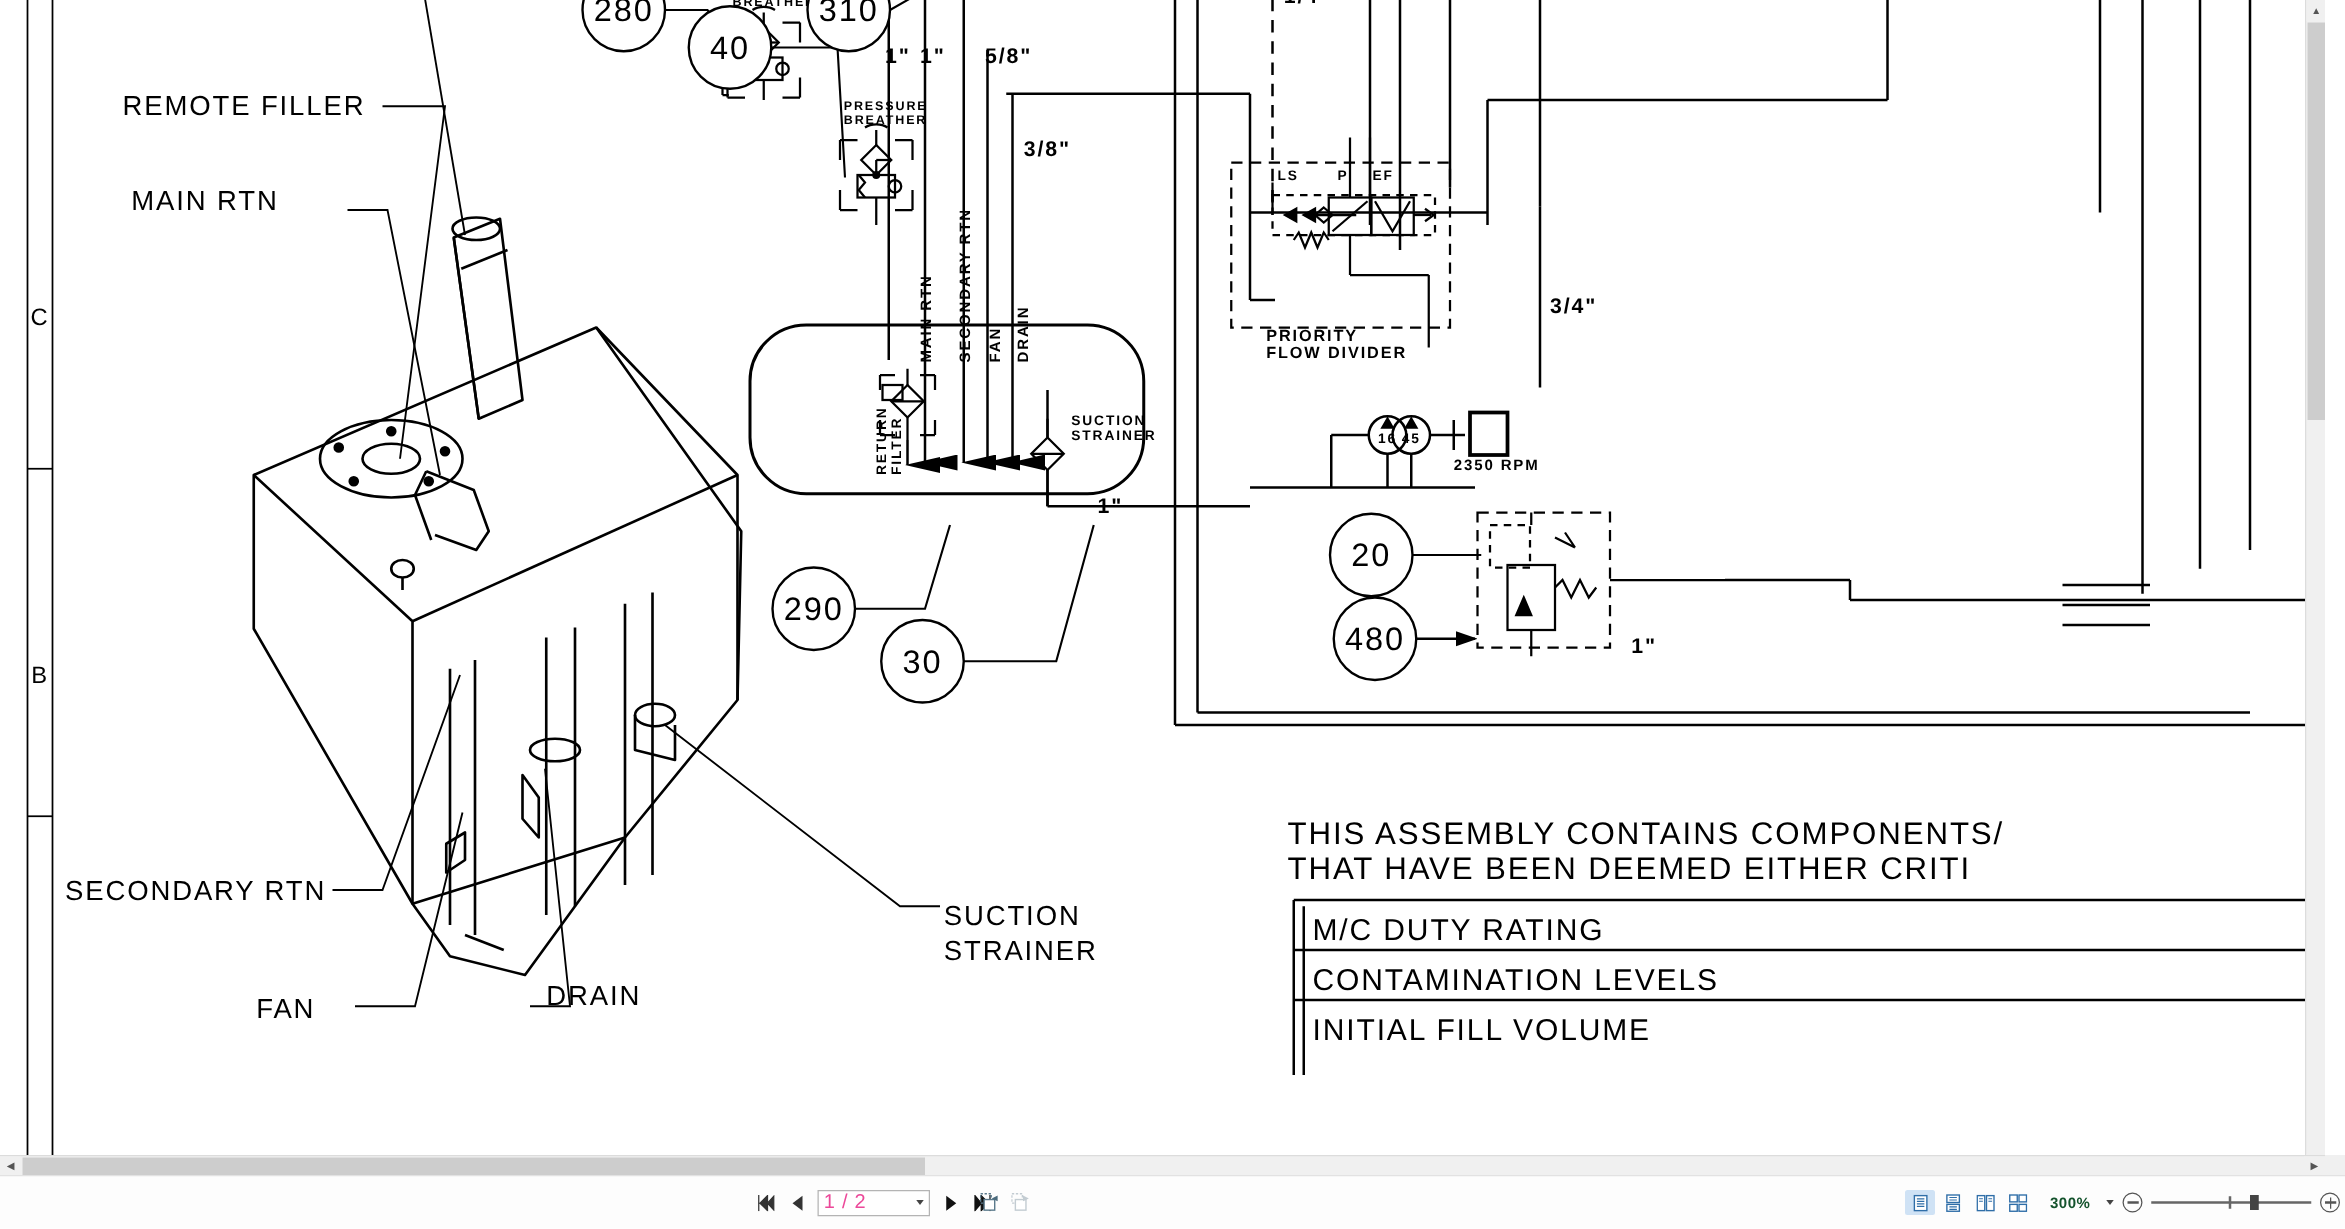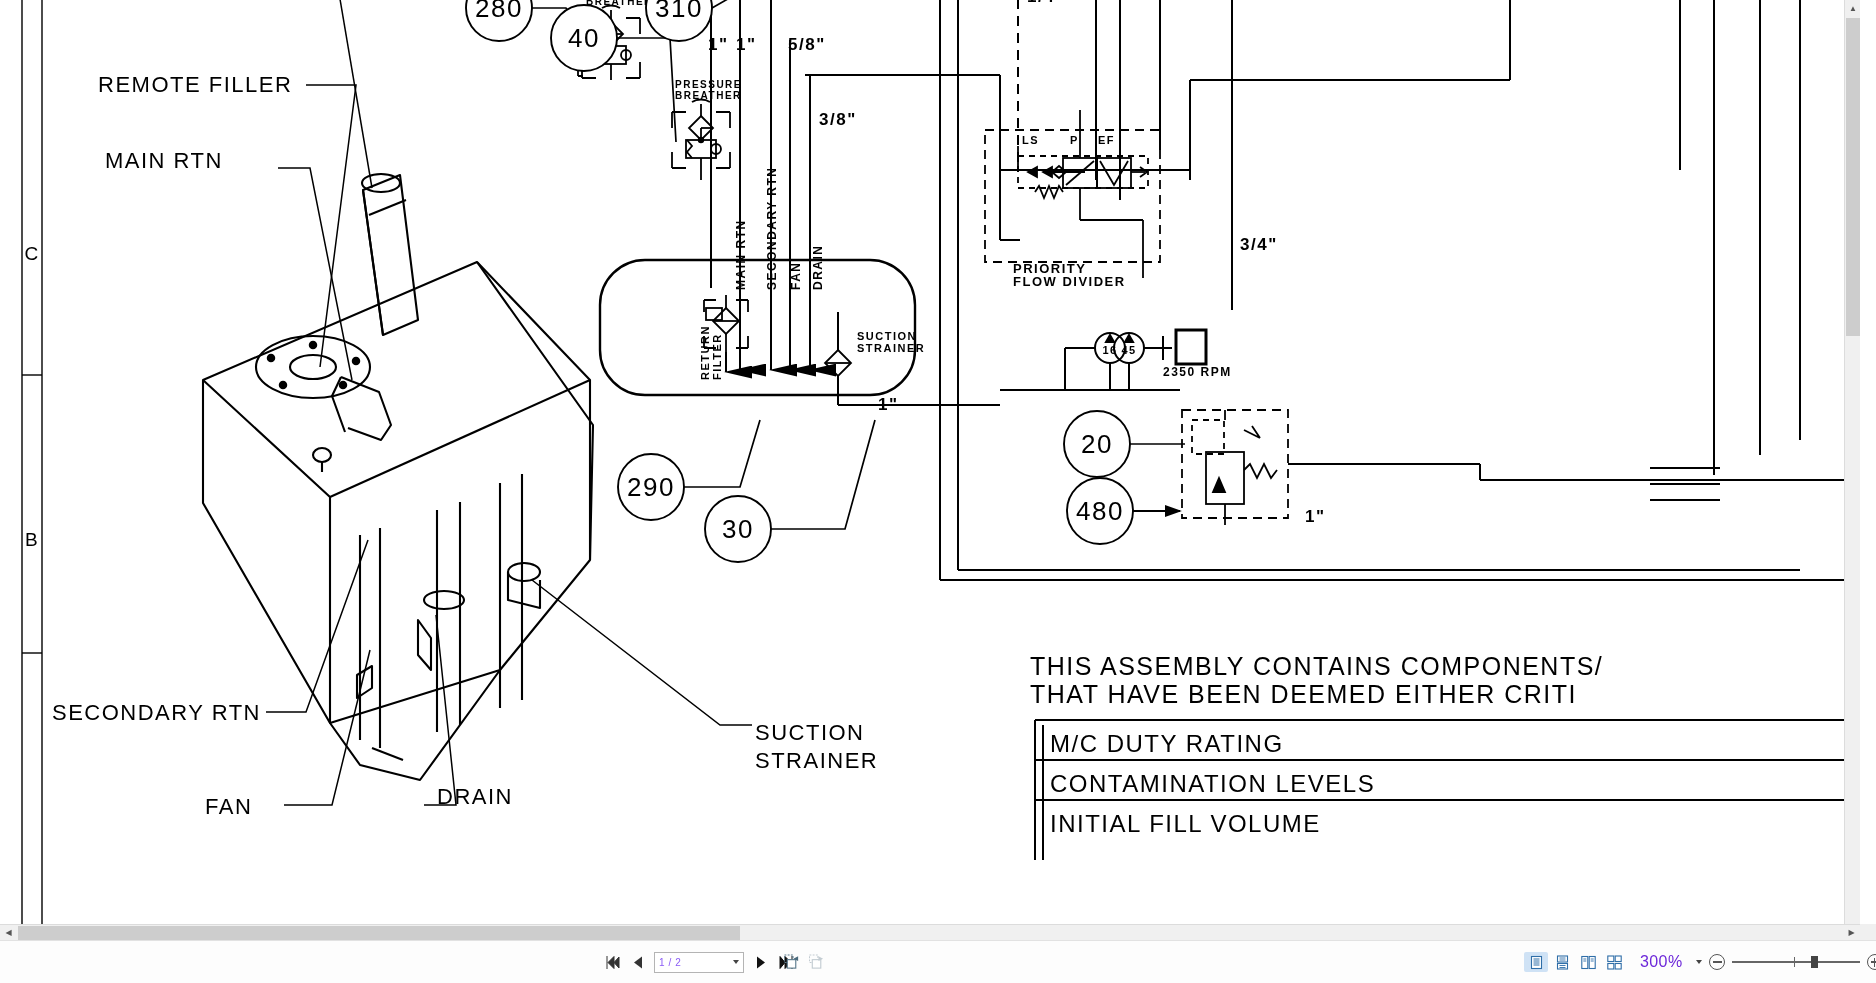--- a/index.html
+++ b/index.html
@@ -55,30 +55,30 @@
   #page-group { position:absolute; left:784px; display:flex; gap:9px; }
   #view-group { position:absolute; left:1524px; display:flex; gap:2px; }
   #zoom-group { position:absolute; left:1640px; display:flex; align-items:center; gap:7px; }
 
   .navbtn { width:16px; height:17px; display:flex; align-items:center;
             justify-content:center; cursor:pointer; }
   .navbtn svg { display:block; }
 
   #pagebox { width:90px; height:21px; border:1px solid #b4b4b4; background:#fff;
              display:flex; align-items:center; padding:0 4px; }
-  #pagelabel { font-size:10px; color:#8b5cf6; letter-spacing:.6px; flex:1; }
+  #pagelabel { font-size:16px; color:#ec4899; letter-spacing:.6px; flex:1; }
   #pagecaret { width:0;height:0;border-left:3.5px solid transparent;
                border-right:3.5px solid transparent;border-top:4px solid #444; }
 
   .viewbtn { width:24px; height:20px; display:flex; align-items:center;
              justify-content:center; cursor:pointer; border-radius:2px; }
   .viewbtn.active { background:#cfe2f5; }
 
-  #zoomlabel { font-size:16px; color:#6d28d9; letter-spacing:.4px;
-               font-weight:normal; margin-right:6px; }
+  #zoomlabel { font-size:12px; color:#14532d; letter-spacing:.4px;
+               font-weight:bold; margin-right:6px; }
   #zoomcaret { width:0;height:0;border-left:3.5px solid transparent;
                border-right:3.5px solid transparent;border-top:4px solid #444; }
   .circbtn { width:16px;height:16px;border:1.3px solid #555;border-radius:50%;
              position:relative;cursor:pointer; }
   .circbtn .h { position:absolute;left:3px;top:6.3px;width:9px;height:1.4px;background:#555; }
   .circbtn .v { position:absolute;top:3px;left:6.3px;height:9px;width:1.4px;background:#555; }
   #slider { position:relative; width:128px; height:16px; cursor:pointer; }
   #strack { position:absolute; top:7.3px; left:0; width:128px; height:1.5px; background:#666; }
   #stick  { position:absolute; top:3px; left:62px; width:1.5px; height:10px; background:#666; }
   #sthumb { position:absolute; top:2px; left:79px; width:7px; height:12px; background:#444; }

